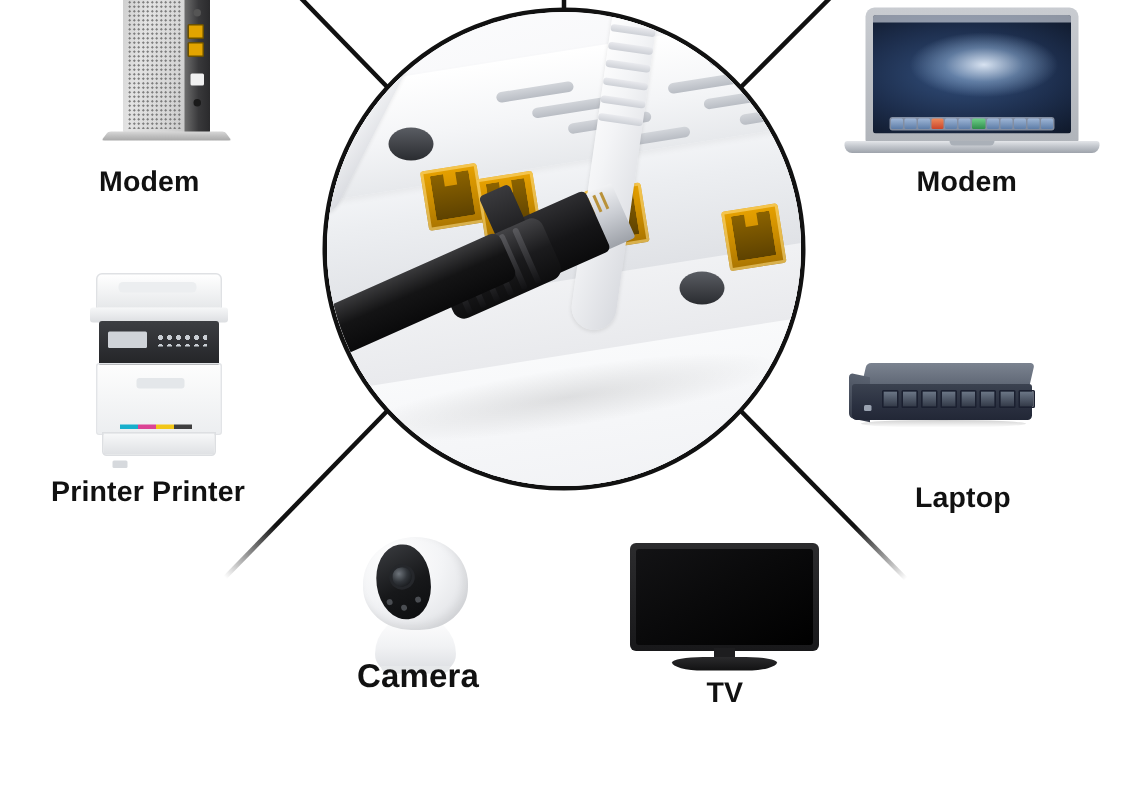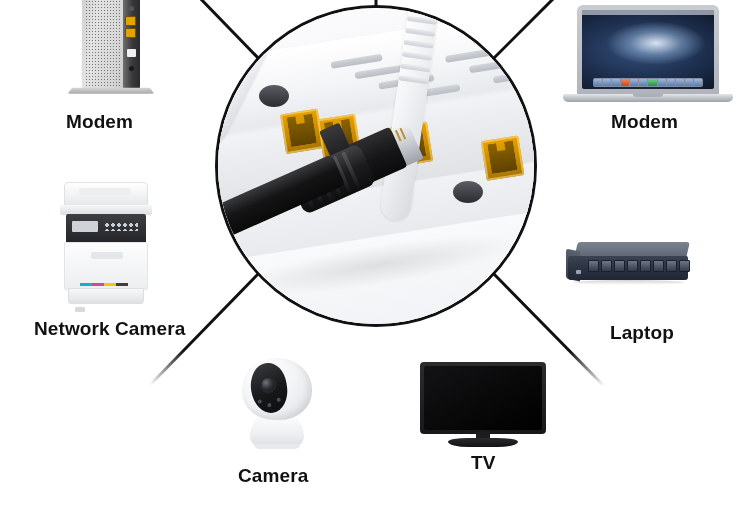--- a/index.html
+++ b/index.html
@@ -494,21 +494,21 @@
       <div class="pr-feeder"></div>
       <div class="pr-scanbar"></div>
       <div class="pr-panel"></div>
       <div class="pr-body">
         <div class="pr-handle"></div>
       </div>
       <div class="pr-cmyk"></div>
       <div class="pr-tray"></div>
     </div>
   </div>
-  <div class="label" style="left:34px;top:318px;font-size:19px;">Network Camera</div>
+  <div class="label" style="left:34px;top:318px;font-size:19px;">Printer Printer</div>
 
   <div class="device" style="left:566px;top:242px;width:128px;height:52px;">
     <div class="sw">
       <div class="sw-top"></div>
       <div class="sw-left"></div>
       <div class="sw-front"></div>
       <div class="sw-ports">
         <i></i>
         <i></i>
         <i></i>
@@ -531,21 +531,21 @@
         <div class="cam-face">
           <div class="cam-lens"></div>
           <div class="cam-ir a"></div>
           <div class="cam-ir b"></div>
           <div class="cam-ir c"></div>
         </div>
       </div>
       <div class="cam-foot"></div>
     </div>
   </div>
-  <div class="label" style="left:238px;top:465px;font-size:19px;">Camera</div>
+  <div class="label" style="left:238px;top:438px;font-size:22px;">Camera</div>
 
   <div class="device" style="left:420px;top:362px;width:126px;height:88px;">
     <div class="tv">
       <div class="tv-frame">
         <div class="tv-screen"></div>
       </div>
       <div class="tv-neck"></div>
       <div class="tv-stand"></div>
     </div>
   </div>

